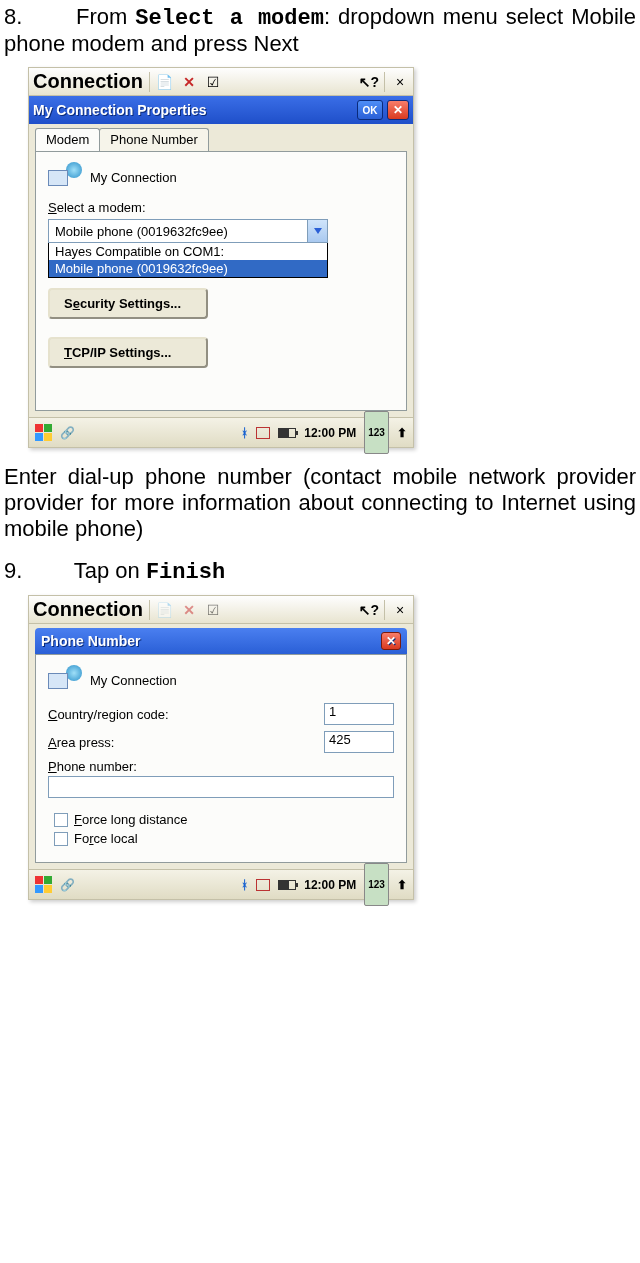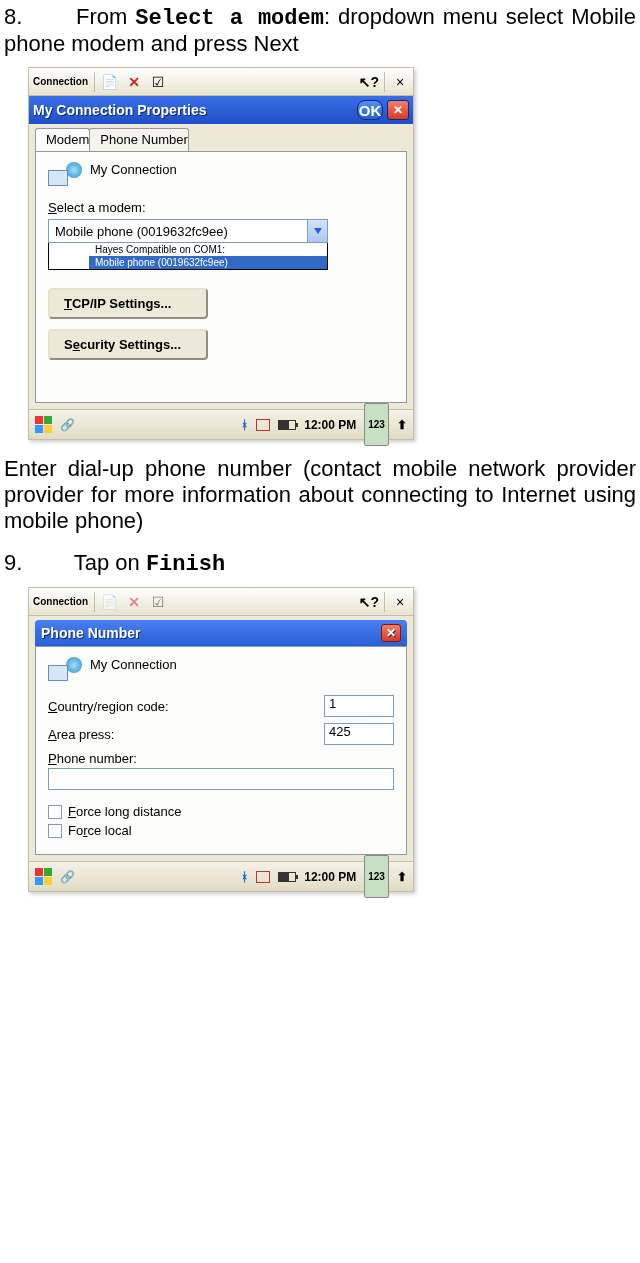--- a/index.html
+++ b/index.html
@@ -27,21 +27,21 @@
   }
   .toolbar {
     display: flex;
     align-items: center;
     height: 28px;
     background: linear-gradient(#fefefe,#e8e4d0);
     border-bottom: 1px solid #c4c0a8;
     padding: 0 4px;
     gap: 6px;
   }
-  .toolbar .tb-label { font-weight: bold; font-size: 10px; }
+  .toolbar .tb-label { font-weight: bold; font-size: 20px; }
   .toolbar .spacer { flex: 1; }
   .tb-ico { width: 18px; height: 18px; display: inline-flex; align-items: center; justify-content: center; font-size: 14px; }
   .tb-sep { width:1px; height:20px; background:#c4c0a8; }
   .titlebar {
     display: flex;
     align-items: center;
     height: 28px;
     background: linear-gradient(#3a6ee7,#1f4fc9);
     color: #fff;
     font-weight: bold;
@@ -50,42 +50,42 @@
   }
   .titlebar .tb-title { flex: 1; text-shadow: 1px 1px 0 #0a2a7a; font-size:14px; }
   .win-btn {
     width: 22px; height: 20px;
     border: 1px solid #0a2a7a;
     display: inline-flex; align-items: center; justify-content: center;
     font-weight: bold; font-size: 12px;
     border-radius: 3px;
     cursor: default;
   }
-  .win-btn.ok { background: linear-gradient(#4e8ef7,#2a5fd6); color:#fff; font-size:15px; padding:0 2px; width:26px;border-radius:8px;}
+  .win-btn.ok { background: linear-gradient(#4e8ef7,#2a5fd6); color:#fff; font-size:10px; padding:0 2px; width:26px;}
   .win-btn.close { background: linear-gradient(#f77d6a,#d93a20); color:#fff; }
   .tabs { display: flex; padding: 4px 6px 0 6px; gap: 0; }
   .tab {
-    padding: 3px 0 4px 10px;
+    padding: 3px 10px 4px 10px;
     border: 1px solid #919b9c;
     border-bottom: none;
     background: #f6f4ea;
     font-size: 13px;
     border-top-left-radius: 3px;
     border-top-right-radius: 3px;
     margin-right: -1px;
   }
   .tab.active { background: #fcfcfa; position: relative; z-index: 2; }
   .panel {
     margin: 0 6px 6px 6px;
     border: 1px solid #919b9c;
     background: #fcfcfa;
     padding: 10px 12px 14px 12px;
     position: relative;
   }
-  .row { display: flex; margin-bottom: 8px; gap: 8px; }
+  .row { display: flex; align-items: center; margin-bottom: 8px; gap: 8px; }
   .conn-icon {
     width: 34px; height: 30px; position: relative;
   }
   .conn-icon .pc { width:20px;height:16px;background:#d6e6f7;border:1px solid #6a8ab8;position:absolute;left:0;top:8px;}
   .conn-icon .globe { width:16px;height:16px;border-radius:50%;background:radial-gradient(#9fdff8,#2a8fc9);position:absolute;right:0;top:0;}
   .label { font-size: 13px; }
   .underline { text-decoration: underline; }
   .combo {
     width: 280px; height: 24px;
     border: 1px solid #7f9db9;
@@ -98,44 +98,43 @@
   .combo .combo-btn {
     width: 20px; height: 100%;
     background: linear-gradient(#cfe4fb,#a9c9f0);
     border-left: 1px solid #7f9db9;
     display:flex;align-items:center;justify-content:center;
   }
   .combo-list {
     width: 280px;
     border: 1px solid #000;
     background:#fff;
-    font-size:10px;
+    font-size:13px;
     margin-top:-1px;
-    padding-left:40px;
   }
   .combo-item { padding: 1px 6px; }
   .combo-item.sel { background:#316ac5; color:#fff; }
   .btn95 {
     display:inline-block;
     padding: 6px 14px;
     border: 2px outset #e6e2cd;
     background: #ece9d8;
     font-weight: bold;
     font-size: 13px;
     border-radius: 4px;
     min-width: 160px;
     text-align:left;
   }
   .btn95.center { text-align:center; min-width: 90px; font-weight:normal;}
   .panel2 { margin: 0 6px 6px 6px; background: #fcfcfa; padding: 10px 12px 12px 12px; border: 1px solid #919b9c;}
   .form-row { display:flex; align-items:center; margin-bottom:6px; }
   .form-row .flabel { flex:1; font-size:13px; }
   .form-row .finput { width: 70px; height:22px; border:1px solid #7f9db9; background:#fff; padding:0 4px; font-size:13px;}
   .full-input { width: 100%; height:22px; border:1px solid #7f9db9; background:#fff; margin-top:2px;}
-  .chk-row { display:flex; align-items:center; gap:6px; font-size:13px; margin:4px 0;}
+  .chk-row { display:flex; align-items:center; gap:6px; font-size:13px; margin:4px 6px;}
   .chk { width:14px;height:14px;border:1px solid #7f9db9;background:#fff;}
   .dlg-btns { display:flex; gap:10px; justify-content:center; margin-top:10px;}
   .taskbar {
     display:flex; align-items:center; height:30px;
     background: linear-gradient(#f4f2e6,#e0dcc4);
     border-top:1px solid #c4c0a8;
     padding: 0 6px; gap:8px;
     font-size:12px;
   }
   .taskbar .spacer { flex:1;}
@@ -221,28 +220,28 @@
         <span class="combo-btn">
           <svg width="8" height="6">
               <polygon points="0,0 8,0 4,6" fill="#2a5fd6"></polygon>
             </svg>
         </span>
       </div>
       <div class="combo-list">
         <div class="combo-item">Hayes Compatible on COM1:</div>
         <div class="combo-item sel">Mobile phone (0019632fc9ee)</div>
       </div>
+      <div style="margin-top:10px;">
+        <span class="btn95">
+          <span>S</span><span class="underline">e</span><span>curity Settings...</span>
+        </span>
+      </div>
       <div style="margin-top:18px;">
         <span class="btn95">
           <span class="underline">T</span><span>CP/IP Settings...</span>
-        </span>
-      </div>
-      <div style="margin-top:10px;">
-        <span class="btn95">
-          <span>S</span><span class="underline">e</span><span>curity Settings...</span>
         </span>
       </div>
       <div style="height:28px;"></div>
     </div>
 
     <div class="taskbar">
       <span class="start-flag">
           <span></span>
           <span></span>
           <span></span>

